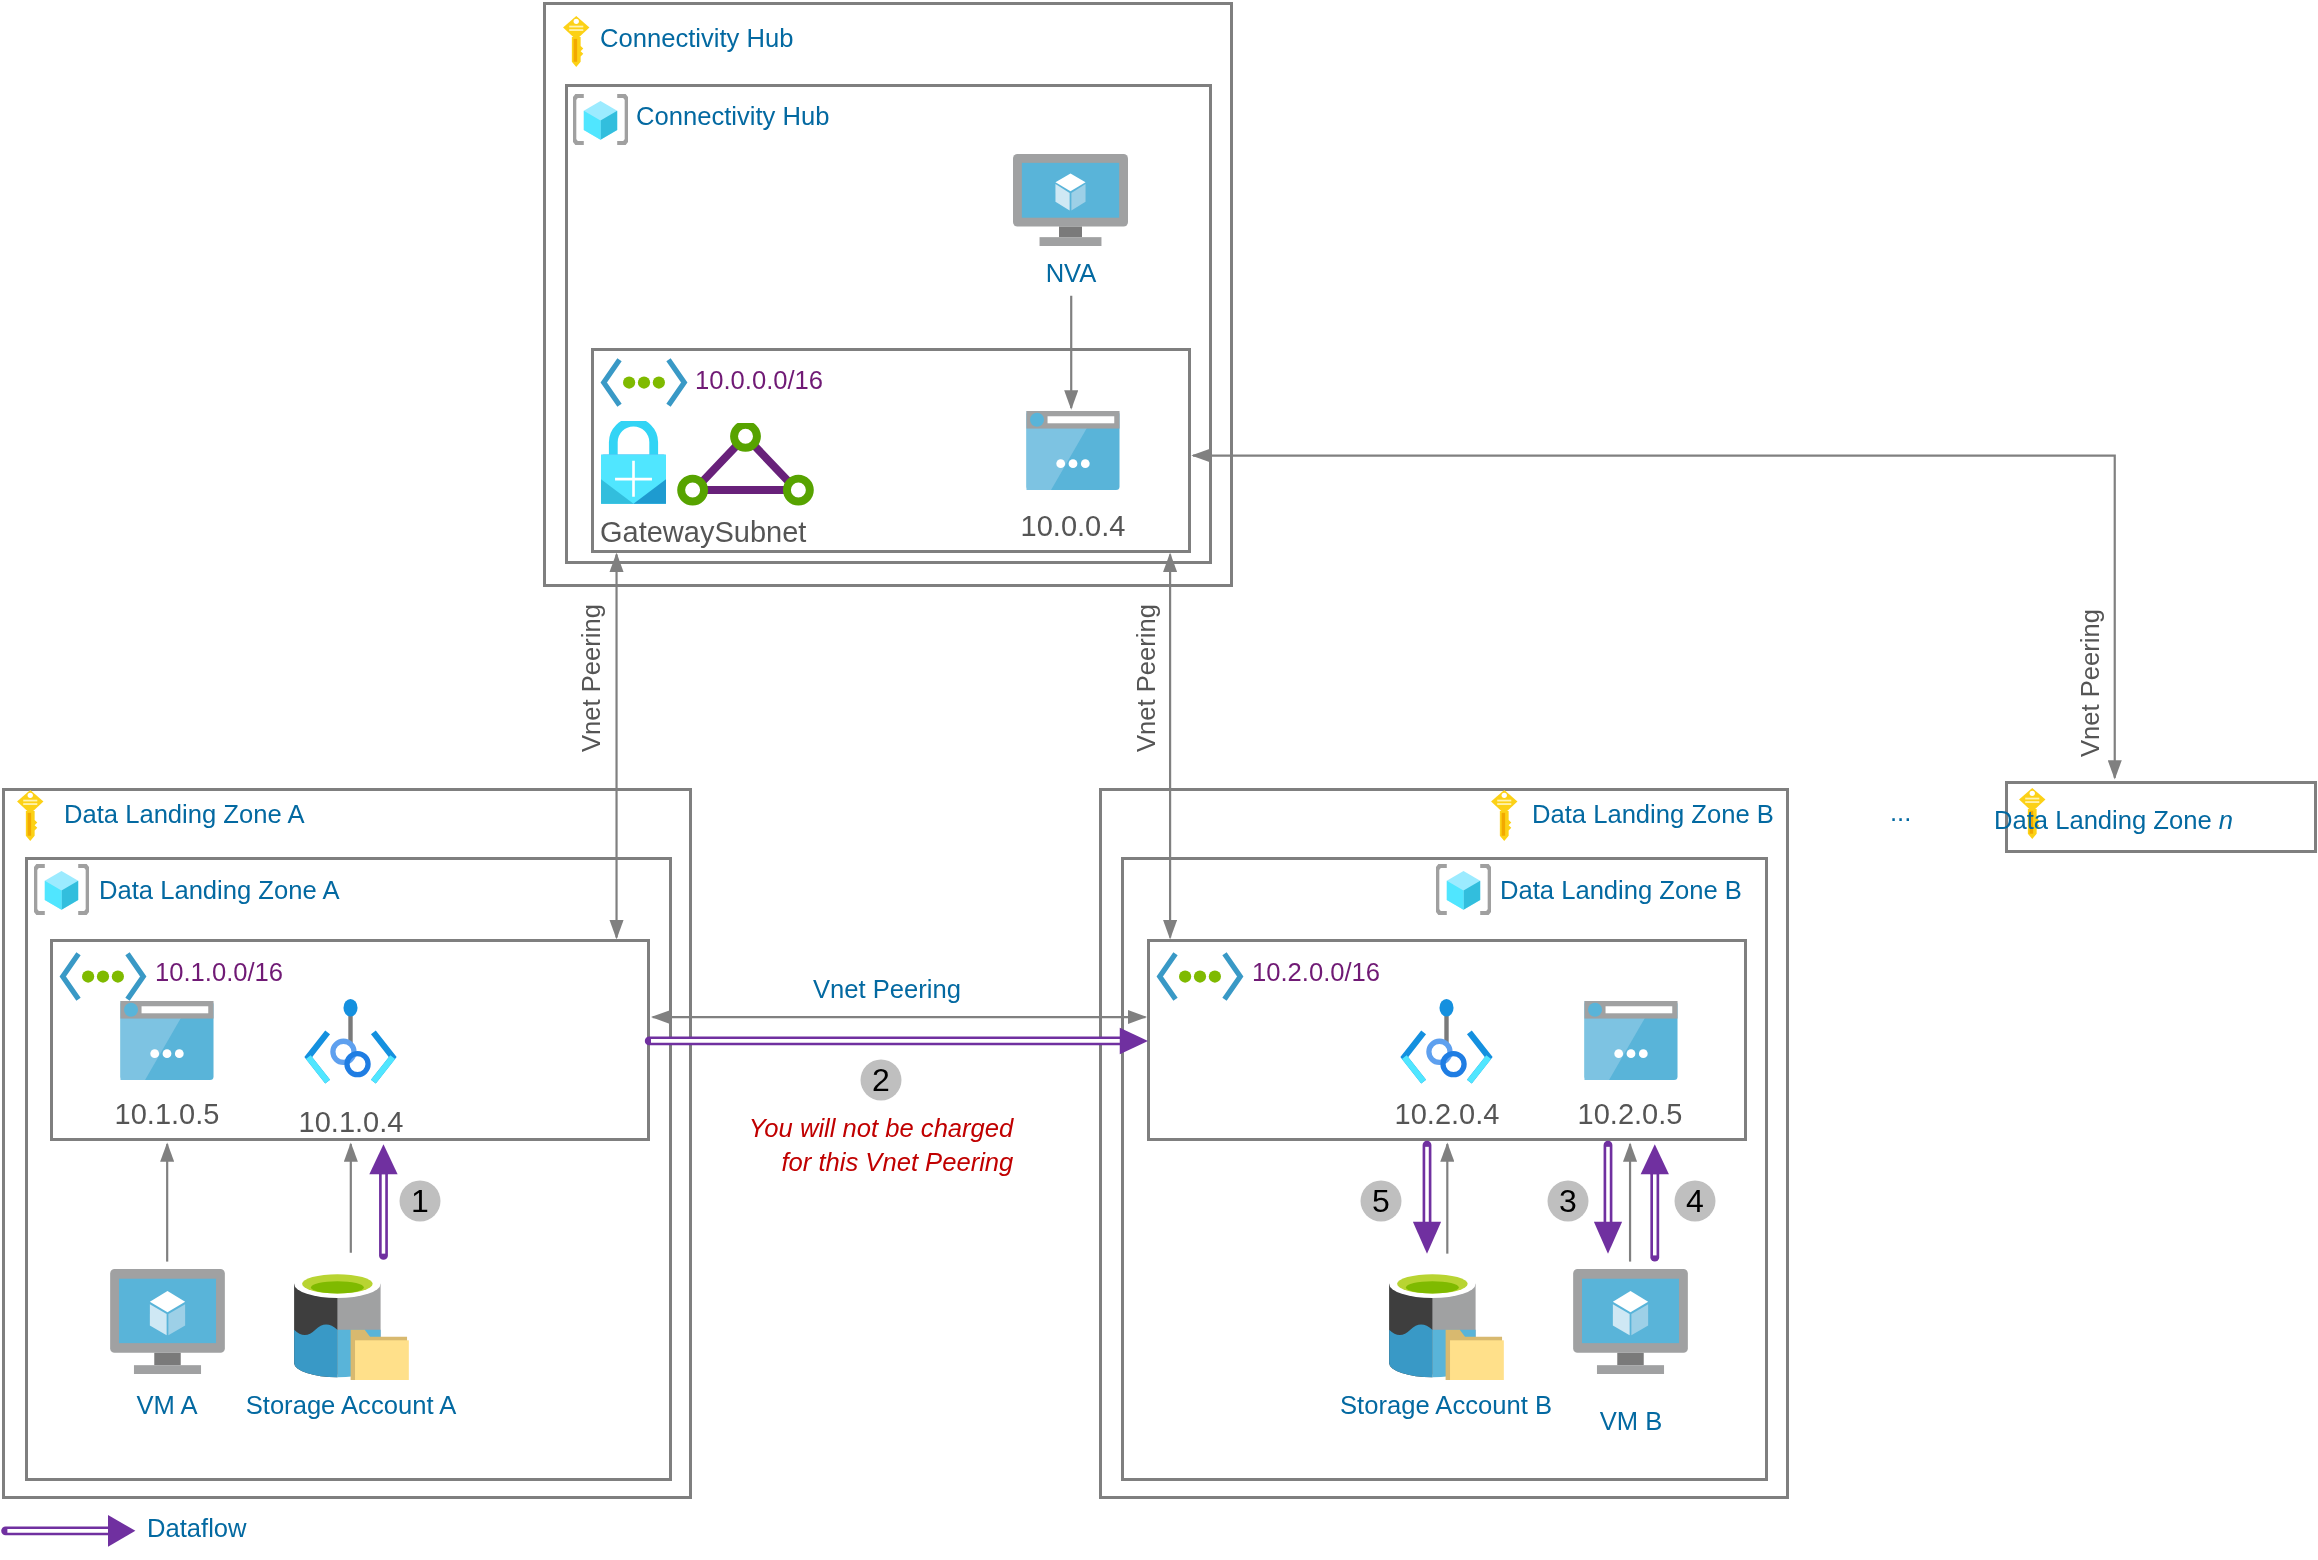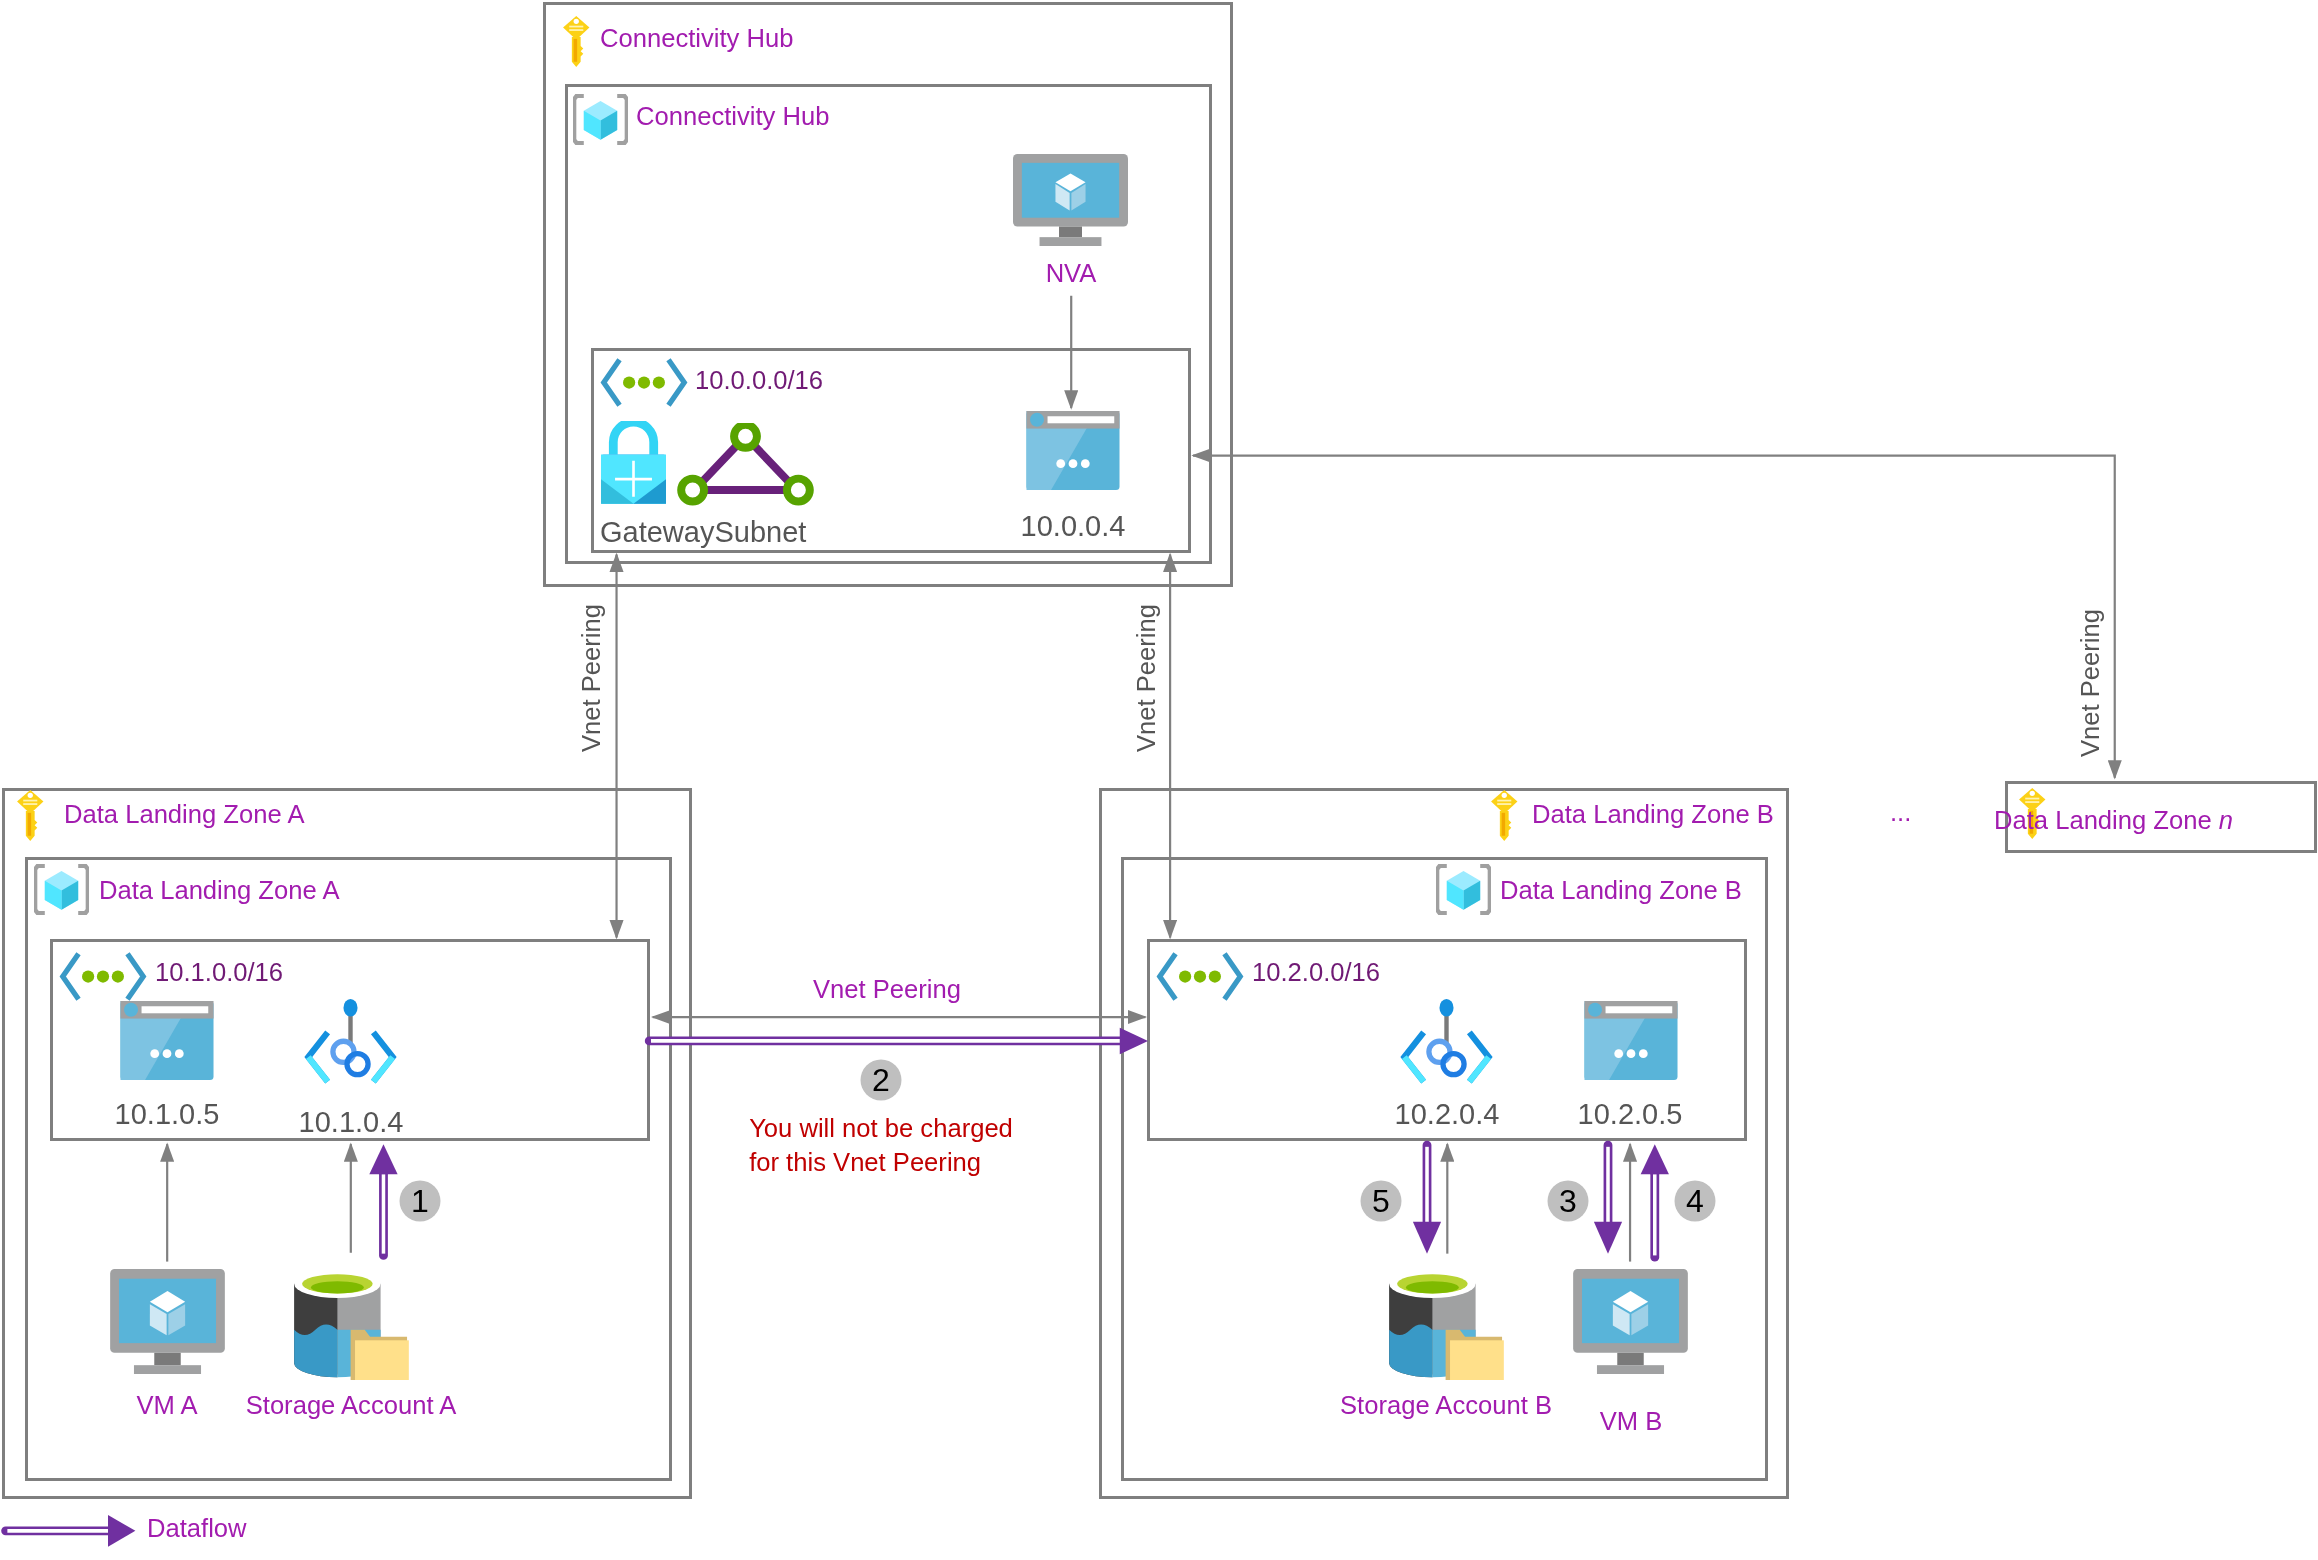--- a/index.html
+++ b/index.html
@@ -1,24 +1,24 @@
 <!DOCTYPE html>
 <html style="font-size:14px"><head>
 <meta charset="utf-8">
 <style>
   html,body{margin:0;padding:0;background:#ffffff;}
   body{width:2319px;height:1560px;position:relative;overflow:hidden;font-family:"Liberation Sans","DejaVu Sans",sans-serif;color:#505050;}
   .box{position:absolute;border:3.5px solid #7f7f7f;box-sizing:border-box;background:transparent;}
-  .lbl{position:absolute;white-space:nowrap;color:#a21caf;}
+  .lbl{position:absolute;white-space:nowrap;color:#0369a1;}
   .t-title{font-size:25.6px;}
   .t-ip{font-size:29px;color:#555;}
   .t-cidr{font-size:25.6px;color:#701a75;}
   .ctr{transform:translateX(-50%);text-align:left;}
   .badge{position:absolute;width:41px;height:41px;border-radius:50%;background:#bfbfbf;color:#000;font-size:32px;line-height:41px;text-align:center;transform:translate(-50%,-50%);}
-  .red{color:#c00000;font-size:25.6px;text-align:left;line-height:34px;}
+  .red{color:#c00000;font-size:25.6px;text-align:right;line-height:34px;font-style:italic;}
   .vert{position:absolute;font-size:25.6px;color:#555;transform-origin:left top;transform:rotate(-90deg);white-space:nowrap;}
   svg.layer{position:absolute;left:0;top:0;}
   .icon{position:absolute;}
 </style>
 </head>
 <body>
 
 <div class="box" style="left:543px;top:1.8px;width:690px;height:585px;"></div>
 <div class="box" style="left:565px;top:84px;width:647px;height:480px;"></div>
 <div class="box" style="left:591px;top:348px;width:600px;height:205px;"></div>

